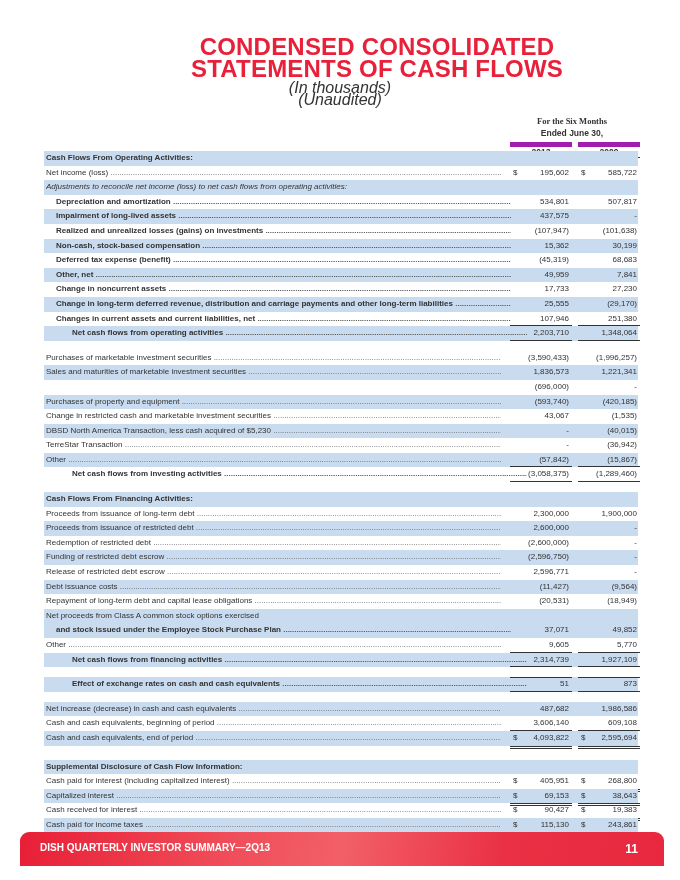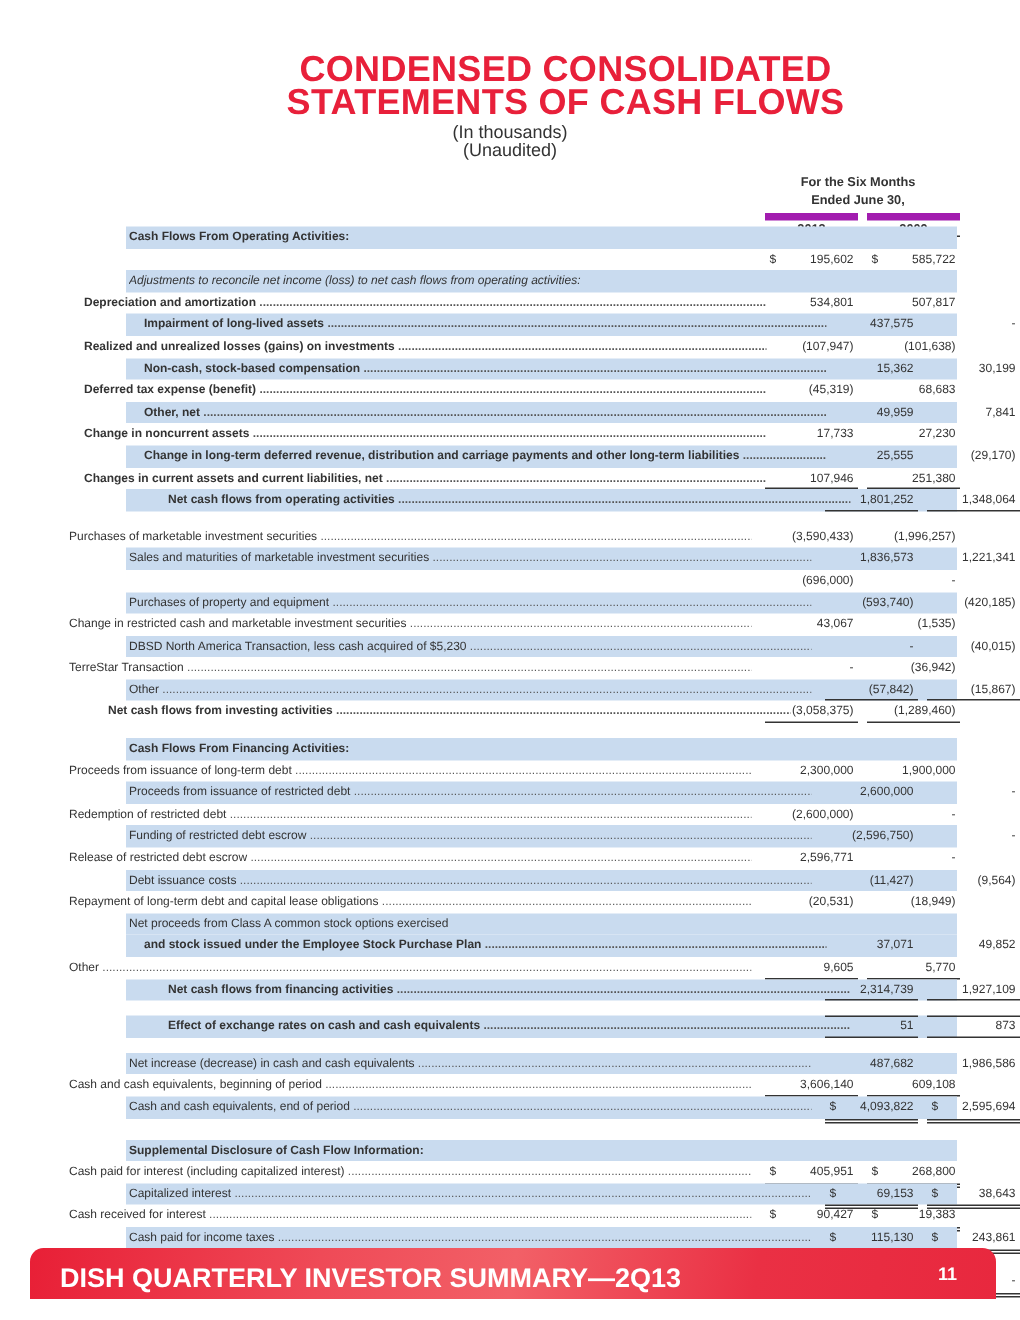--- a/index.html
+++ b/index.html
@@ -1,68 +1,69 @@
 <!DOCTYPE html>
 <html><head>
 <meta charset="utf-8">
 <style>
   html, body { margin:0; padding:0; background:#ffffff; }
   body { width:680px; height:880px; position:relative; overflow:hidden; font-family:"Liberation Sans", sans-serif; color:#222; }
   .title { position:absolute; left:0; top:36px; width:680px; text-align:center; color:#e8203a; font-weight:bold; font-size:24px; line-height:22px; letter-spacing:0.2px;padding-left:37px; }
-  .subtitle { position:absolute; left:0; top:82px; width:680px; text-align:center; color:#333; font-size:12px; line-height:12px; }
+  .subtitle { position:absolute; left:0; top:82px; width:680px; text-align:center; color:#333; font-style:italic; font-size:16px; line-height:12px; }
   .colhead { position:absolute; left:502px; width:140px; text-align:center; font-size:8.5px; font-weight:bold; color:#333; }
   .yearrow { position:absolute; top:142px; font-size:8.5px; font-weight:bold; color:#333; text-align:center; border-top:5px solid #a21caf; border-bottom:1px solid #333; height:10px; line-height:10px; }
   .tbl { position:absolute; left:44px; top:151px; width:594px; }
   .row { position:relative; height:14.6px; line-height:14.6px; font-size:8px; color:#333; white-space:nowrap; }
-  .row.shade { background:#c9dbef;margin-left:40px; }
+  .row.shade { background:#c9dbef; }
   .row.blank { height:10px; }
   .label { position:absolute; left:2px; width:455px; overflow:hidden; }
   .label.indent { left:12px;font-weight:bold; }
   .label.indent2 { left:28px; }
   .label::after { content:" ........................................................................................................................................................................................................................................................."; color:#555; }
   .label.nodots::after { content:""; }
   .label.bold { font-weight:bold; }
   .label.italic { font-style:italic; }
   .cur { position:absolute; text-align:left; width:10px; }
   .cur.c1 { left:469px; } .cur.c2 { left:537px; }
   .val { position:absolute; text-align:right; width:60px; }
   .val.v1 { left:465px; } .val.v2 { left:533px; }
   .ul1 { position:absolute; left:466px; width:62px; bottom:0; border-bottom:1px solid #333; }
   .ul2 { position:absolute; left:534px; width:62px; bottom:0; border-bottom:1px solid #333; }
   .ol1 { position:absolute; left:466px; width:62px; top:0; border-top:1px solid #333; }
   .ol2 { position:absolute; left:534px; width:62px; top:0; border-top:1px solid #333; }
   .dbl1 { position:absolute; left:466px; width:62px; bottom:-3px; border-bottom:3px double #333; }
   .dbl2 { position:absolute; left:534px; width:62px; bottom:-3px; border-bottom:3px double #333; }
   .footer { position:absolute; left:20px; top:832px; width:644px; height:34px; border-radius:9px 9px 0 0; background:linear-gradient(100deg,#e81f36 0%,#ef4a57 30%,#f26067 50%,#ea3044 75%,#e8283e 100%); }
-  .footer .ftxt { position:absolute; left:20px; top:10px; color:#fff; font-weight:bold; font-size:18px; }
+  .footer .ftxt { position:absolute; left:20px; top:10px; color:#fff; font-weight:bold; font-size:10px; }
   .footer .fnum { position:absolute; right:26px; top:10px; color:#fff; font-weight:bold; font-size:12px; }
 </style>
 </head>
 <body>
 
 <div class="title">
   <div>CONDENSED CONSOLIDATED</div>
   <div>STATEMENTS OF CASH FLOWS</div>
 </div>
 <div class="subtitle">
   <div>(In thousands)</div>
   <div>(Unaudited)</div>
 </div>
 
-<div class="colhead" style="top:116px;">For the Six Months</div>
+<div class="colhead" style="top:116px;font-family:Liberation Serif, serif;">For the Six Months</div>
 <div class="colhead" style="top:128px;">Ended June 30,</div>
 <div class="yearrow" style="left:510px;width:62px;">2013</div>
 <div class="yearrow" style="left:578px;width:62px;">2009</div>
 
 <div class="tbl">
 
   <div class="row shade">
     <span class="label bold nodots">Cash Flows From Operating Activities:</span>
   </div>
   <div class="row">
+    <span class="label">Net income (loss)</span>
     <span class="cur c1">$</span>
     <span class="val v1">195,602</span>
     <span class="cur c2">$</span>
     <span class="val v2">585,722</span>
   </div>
   <div class="row shade">
     <span class="label italic nodots">Adjustments to reconcile net income (loss) to net cash flows from operating activities:</span>
   </div>
   <div class="row">
       <span class="label indent">Depreciation and amortization</span>
@@ -106,21 +107,21 @@
     </div>
   <div class="row">
       <span class="label indent">Changes in current assets and current liabilities, net</span>
       <span class="val v1">107,946</span>
       <span class="val v2">251,380</span>
       <span class="ul1"></span>
       <span class="ul2"></span>
     </div>
   <div class="row shade">
       <span class="label indent2 bold">Net cash flows from operating activities</span>
-      <span class="val v1">1,801,252</span>
+      <span class="val v1">2,203,710</span>
       <span class="val v2">1,348,064</span>
       <span class="ul1"></span>
       <span class="ul2"></span>
     </div>
   <div class="row blank"></div>
 
   <div class="row">
       <span class="label">Purchases of marketable investment securities</span>
       <span class="val v1">(3,590,433)</span>
       <span class="val v2">(1,996,257)</span>

